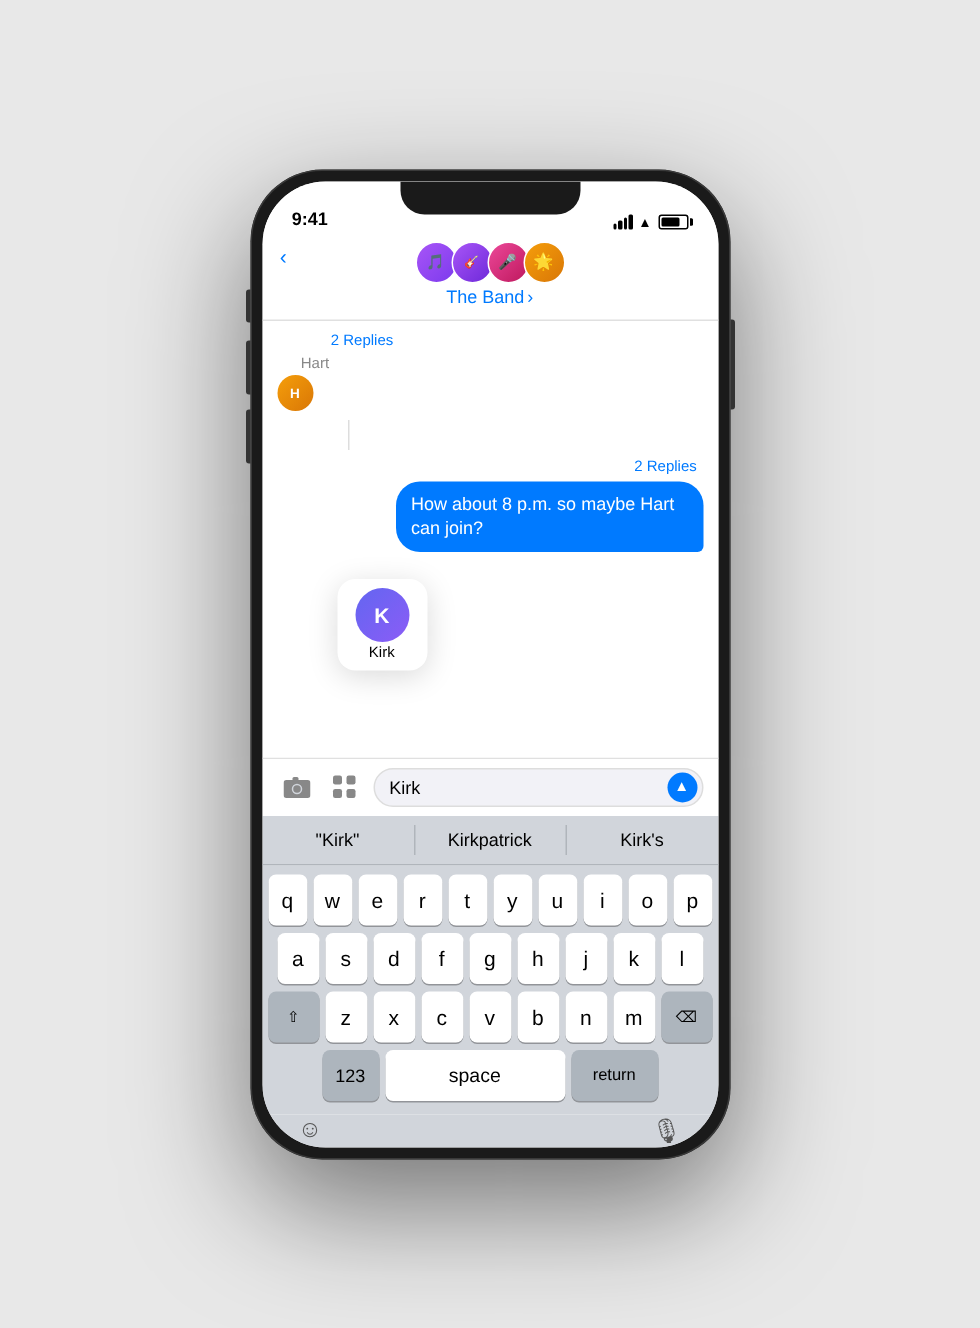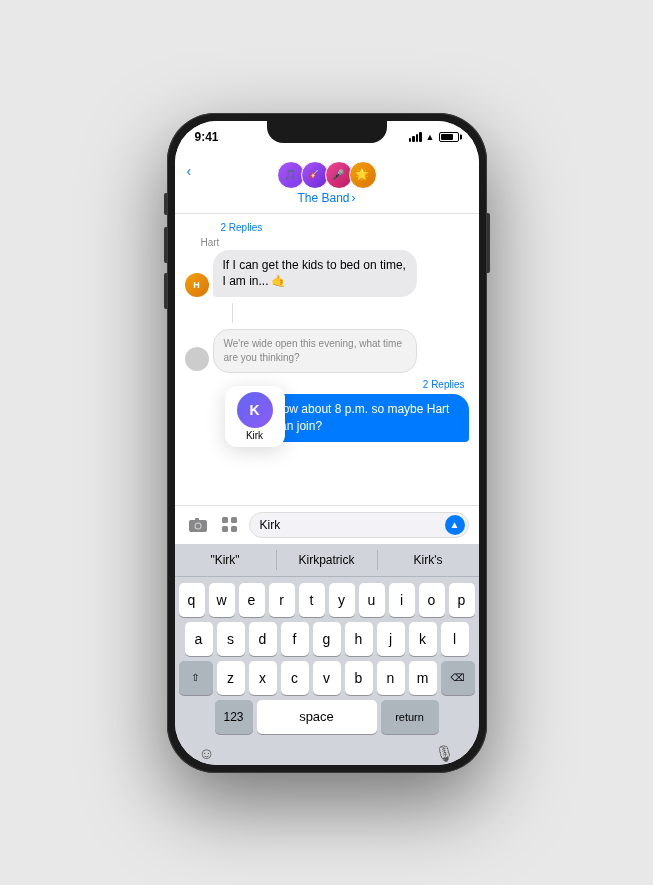--- a/index.html
+++ b/index.html
@@ -40,21 +40,21 @@
       height: 22px;
       background: #1a1a1a;
       border-radius: 0 0 16px 16px;
       z-index: 100;
     }
     
     .status-bar {
       height: 36px;
       background: #fff;
       display: flex;
-      align-items: center;
+      align-items: flex-end;
       justify-content: space-between;
       padding: 0 20px 4px;
       flex-shrink: 0;
       position: relative;
       z-index: 10;
     }
     .status-time {
       font-size: 12px;
       font-weight: 600;
       color: #000;
@@ -491,30 +491,25 @@
       </div>
     </div>
 
     <div class="messages-area">
 
       <div class="msg-thread">
         <div class="replies-label">2 Replies</div>
         <div class="sender-name">Hart</div>
         <div class="msg-row">
           <div class="msg-avatar" style="background:linear-gradient(135deg,#f59e0b,#d97706);">H</div>
-          <div class="bubble received">If I can get the kids to bed on time, I am in... 🤙</div>
         </div>
       </div>
 
       <div class="spacer-line"></div>
 
-      <div class="msg-row">
-        <div class="msg-avatar" style="background:#ccc; margin-bottom:2px;"></div>
-        <div class="bubble ghost">We're wide open this evening, what time are you thinking?</div>
-      </div>
 
       <div class="msg-thread">
         <div class="replies-label" style="text-align:right; margin-right:4px; margin-left:0;">2 Replies</div>
         <div class="msg-row me">
           <div class="bubble sent">How about 8 p.m. so maybe Hart can join?</div>
         </div>
       </div>
 
 
       <div class="mention-popup">

